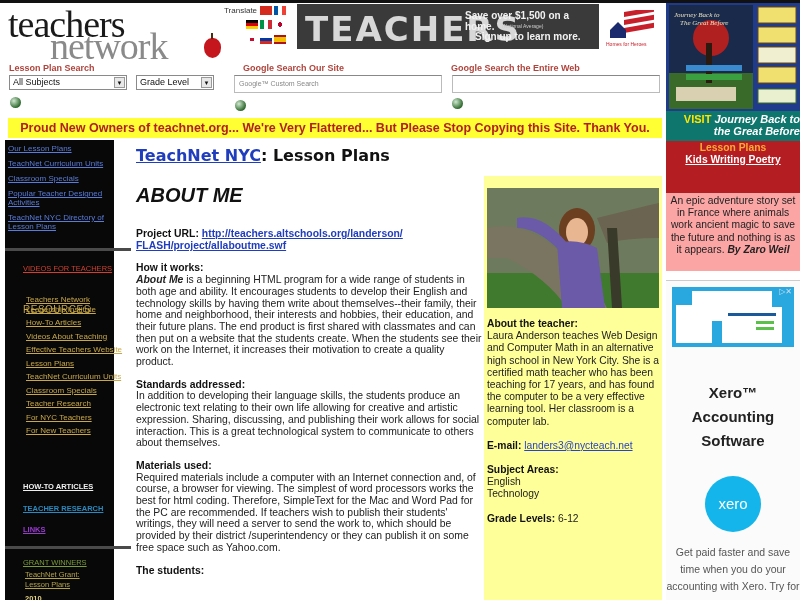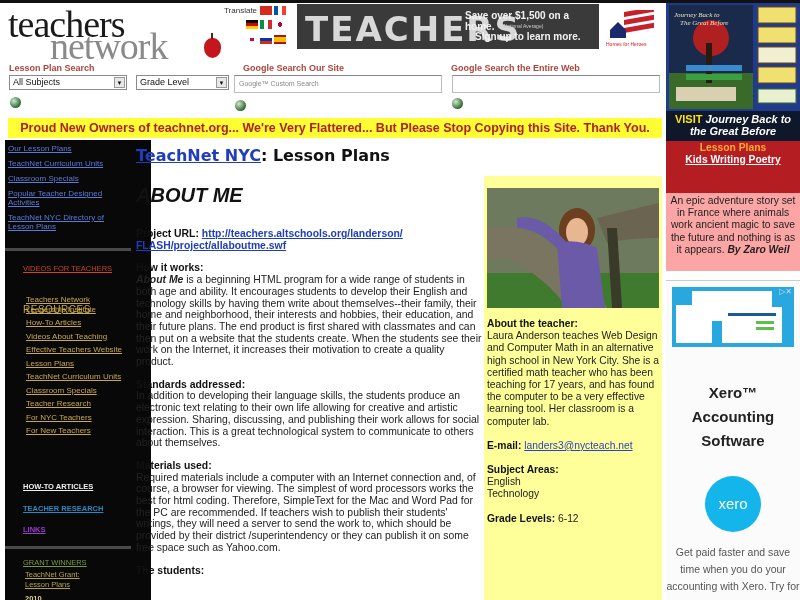--- a/index.html
+++ b/index.html
@@ -30,21 +30,21 @@
   .search-label { position: absolute; font-size: 9px; font-weight: bold; color: #b0443c; }
   .select { position: absolute; height: 15px; border: 1px solid #8a8a8a; background: #fff; font-size: 9px; color: #111; padding: 1px 3px; }
   .select .arrow { position: absolute; right: 1px; top: 1px; width: 11px; height: 11px; background: #e8e8e8; border: 1px solid #999; font-size: 6px; text-align: center; line-height: 10px; }
   .input { position: absolute; height: 18px; border: 1px solid #bbb; border-top-color: #888; background: #fff; font-size: 7px; color: #888; padding: 4px 4px; }
   .go { position: absolute; width: 11px; height: 11px; border-radius: 50%; background: radial-gradient(circle at 35% 35%, #cfe8cf, #2f6a2f 70%); }
 
   
   .notice { position: absolute; left: 8px; top: 118px; width: 654px; height: 20px; background: #ffff33; color: #b02020; font-size: 12.5px; font-weight: bold; text-align: center; line-height: 20px; }
 
   
-  .sidebar { position: absolute; left: 5px; top: 140px; width: 146px; height: 460px; background: #080808; }
+  .sidebar { position: absolute; left: 5px; top: 140px; width: 109px; height: 460px; background: #080808; }
   .sb-block1 { position: absolute; left: 0; top: 0; width: 126px; height: 106px; }
   .sb-link { display: block; font-size: 8px; color: #5a7cd8; text-decoration: underline; line-height: 9px; margin-left: 3px; margin-bottom: 6px; }
   .sb-divider { position: absolute; left: 0; width: 126px; height: 3px; background: #4a4a4a; }
   .sb-block2 { position: absolute; left: 0; top: 114px; width: 126px; }
   .sb-videos { position: absolute; left: 18px; top: 10px; font-size: 7.5px; color: #d04030; text-decoration: underline; }
   .sb-res { position: absolute; left: 18px; top: 30px; font-size: 10px; color: #c9a84a; font-weight: normal; letter-spacing: 0.5px; margin-top: 20px; }
   .sb-reslist { position: absolute; left: 21px; top: 41px; width: 100px; }
   .sb-reslist a { display: block; font-size: 8px; color: #c9a84a; text-decoration: underline; line-height: 9.5px; margin-bottom: 4px; }
   .sb-cap { position: absolute; left: 18px; font-size: 7.5px; font-weight: bold; text-decoration: underline; }
   .sb-block3 { position: absolute; left: 0; top: 410px; width: 126px; }
@@ -66,21 +66,21 @@
   .teacher-panel { position: absolute; left: 484px; top: 176px; width: 178px; height: 424px; background: #ffff99; }
   .photo { position: absolute; left: 3px; top: 12px; width: 172px; height: 120px; overflow: hidden; background: #4a6a3a; }
   .teacher-text { position: absolute; left: 3px; top: 142px; width: 174px; font-size: 10.3px; line-height: 12.2px; color: #222; }
   .teacher-text .h { font-weight: bold; color: #111; }
   .teacher-text a { color: #2a43c0; text-decoration: underline; }
   .teacher-text .blk { margin-bottom: 12px; }
 
   
   .right-col { position: absolute; left: 666px; top: 3px; width: 134px; height: 597px; background: #fff; }
   .journey { position: absolute; left: 0; top: 0; width: 134px; height: 108px; background: #203a8c; }
-  .visit { position: absolute; left: 0; top: 108px; width: 134px; height: 30px; background: #0f172a; color: #fff; font-size: 11px; font-weight: bold; font-style: italic; text-align: center; line-height: 12px; padding-top: 2px; }
+  .visit { position: absolute; left: 0; top: 108px; width: 134px; height: 30px; background: #0f766e; color: #fff; font-size: 11px; font-weight: bold; font-style: italic; text-align: right; line-height: 12px; padding-top: 2px; }
   .visit .v { color: #ffe600; font-style: normal; }
   .lesson-red { position: absolute; left: 0; top: 138px; width: 134px; height: 52px; background: #b41e23; text-align: center; font-size: 10.3px; font-weight: bold; line-height: 12px; padding-top: 1px; }
   .lesson-red .lp { color: #ffaa33; display: block; }
   .lesson-red a { color: #ffffff; text-decoration: underline; display: block; }
   .epic { position: absolute; left: 0; top: 190px; width: 134px; height: 78px; background: #fca5a5; font-size: 10.3px; line-height: 12.2px; text-align: center; color: #222; padding: 2px 3px 0; }
   .epic b { font-style: italic; }
   .xero-ad { position: absolute; left: 0; top: 277px; width: 134px; height: 320px; background: #fbfbfb; border-top: 1px solid #ccc; }
   .xero-shot { position: absolute; left: 6px; top: 6px; width: 122px; height: 60px; background: #29a8df; }
   .xero-title { position: absolute; left: 0; top: 100px; width: 134px; text-align: center; font-size: 15px; font-weight: bold; color: #222; line-height: 24px; }
   .xero-logo { position: absolute; left: 39px; top: 195px; width: 56px; height: 56px; border-radius: 50%; background: #13b5ea; color: #fff; font-size: 15px; text-align: center; line-height: 56px; }
@@ -127,21 +127,21 @@
       </svg>
     </div>
     <span class="ad-x">▷✕</span>
   </div>
 
   <span class="search-label" style="left:9px;top:63px;">Lesson Plan Search</span>
   <div class="select" style="left:9px;top:75px;width:118px;">
     <span>All Subjects</span>
     <span class="arrow">▼</span>
   </div>
-  <div class="select" style="left:136px;top:75px;width:93px;">
+  <div class="select" style="left:136px;top:75px;width:78px;">
     <span>Grade Level</span>
     <span class="arrow">▼</span>
   </div>
   <span class="go" style="left:10px;top:97px;"></span>
 
   <span class="search-label" style="left:234px;top:63px;margin-left:9px;">Google Search Our Site</span>
   <div class="input" style="left:234px;top:75px;width:208px;">
     <span>Google™ Custom Search</span>
   </div>
   <span class="go" style="left:235px;top:100px;"></span>

